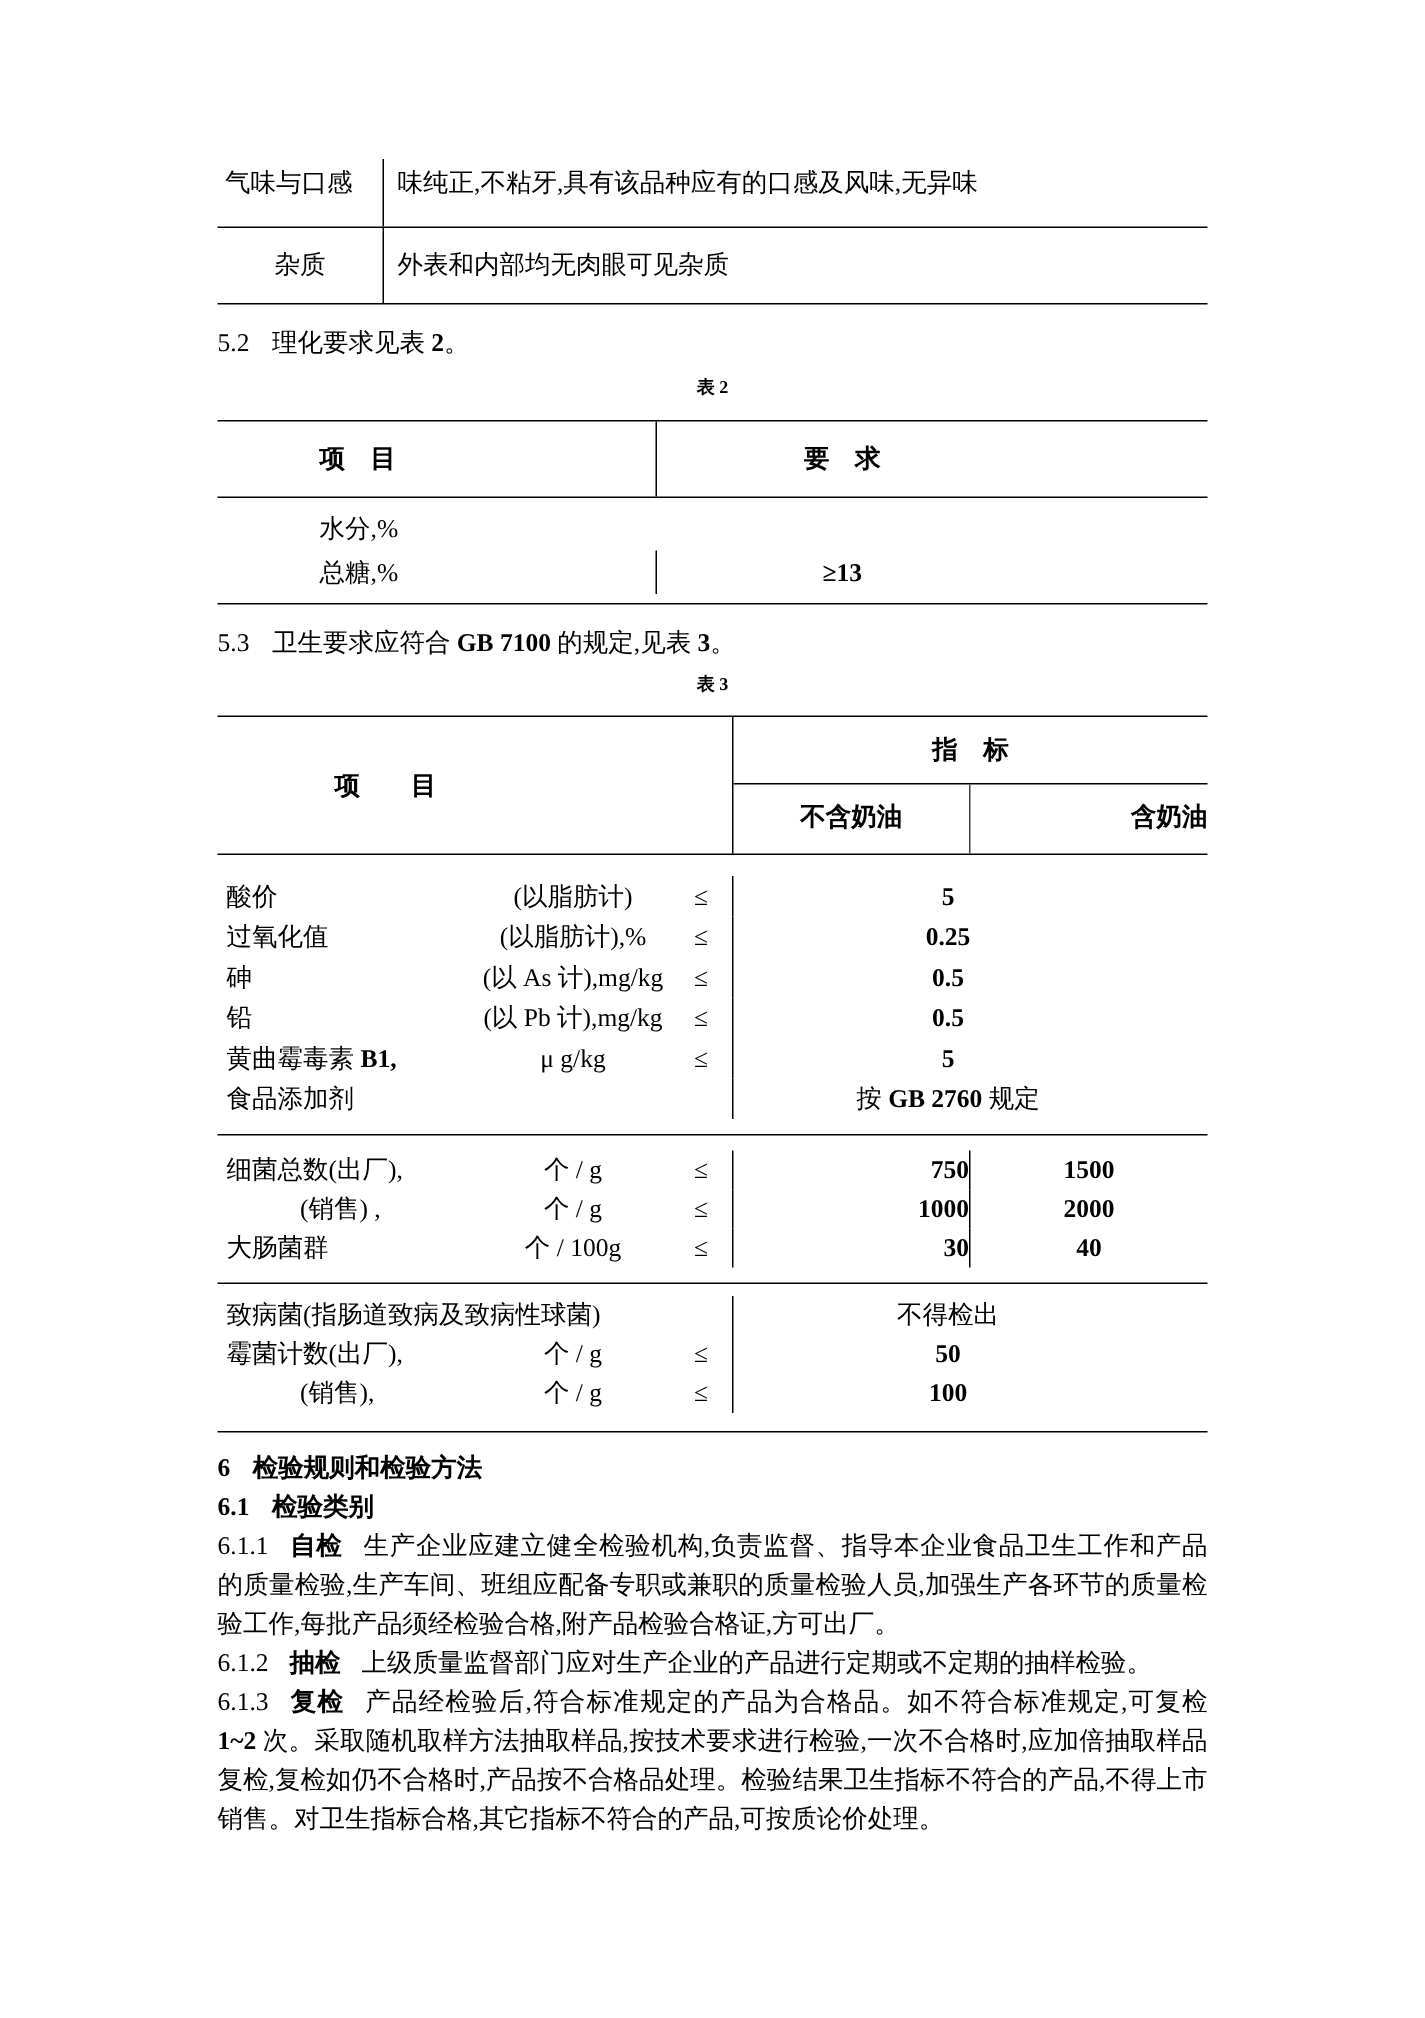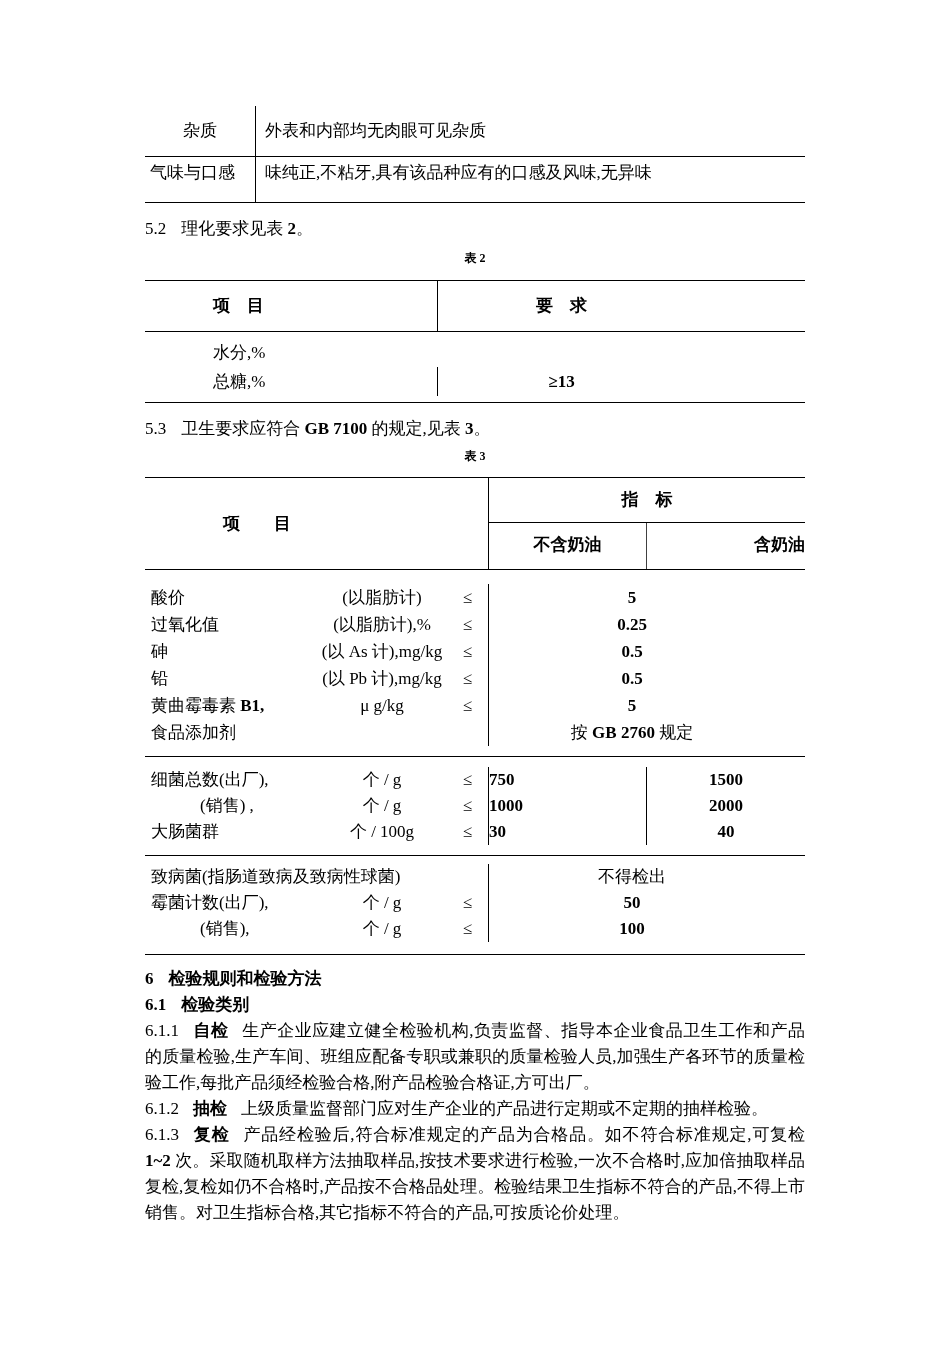--- a/index.html
+++ b/index.html
@@ -45,44 +45,44 @@
   .t3-g2{padding:10px 0}
   .t3-g3{padding:8px 0 12px;border-bottom:none}
   .t3-row{display:flex;height:27px;line-height:27px}
   .t3-g2 .t3-row,.t3-g3 .t3-row{height:26px;line-height:26px}
   .t3-left{width:343px;position:relative;padding-left:6px}
   .t3-left .method{position:absolute;left:170px;width:134px;text-align:center}
   .t3-left .op{position:absolute;right:16px}
   .t3-right{flex:1;border-left:1px solid #000;display:flex}
   .t3-val{flex:1;text-align:center;font-weight:bold;padding-right:30px}
   .t3-val.plain{font-weight:normal}
-  .t3-v1{width:157px;text-align:left;font-weight:bold}
+  .t3-v1{width:157px;text-align:right;font-weight:bold}
   .t3-v2{flex:1;border-left:1px solid #000;text-align:center;font-weight:bold}
   .ind{margin-left:49px}
   
   .s6h{margin-top:11px;font-weight:bold}
   .s6h .sp{margin-right:15px}
   .para{text-align:justify}
   .para .sec-num{margin-right:14px}
   .para .term{font-weight:bold;margin-right:14px}
 </style>
 </head>
 <body>
 
 <div class="page">
   <div class="content">
 
     <div>
+      <div class="t1-row t1-r1">
+        <div class="t1-c1"><span>气味与口感</span></div>
+        <div class="t1-c2"><span>味纯正,不粘牙,具有该品种应有的口感及风味,无异味</span></div>
+      </div>
       <div class="t1-row t1-r2">
         <div class="t1-c1 ctr"><span>杂质</span></div>
         <div class="t1-c2"><span>外表和内部均无肉眼可见杂质</span></div>
-      </div>
-      <div class="t1-row t1-r1">
-        <div class="t1-c1"><span>气味与口感</span></div>
-        <div class="t1-c2"><span>味纯正,不粘牙,具有该品种应有的口感及风味,无异味</span></div>
       </div>
     </div>
 
     <p class="sec">
       <span class="sec-num">5.2</span><span>理化要求见表 </span><span class="b">2</span><span>。</span>
     </p>
 
     <div class="caption">表 2</div>
     <div class="table2">
       <div class="t2-head">

